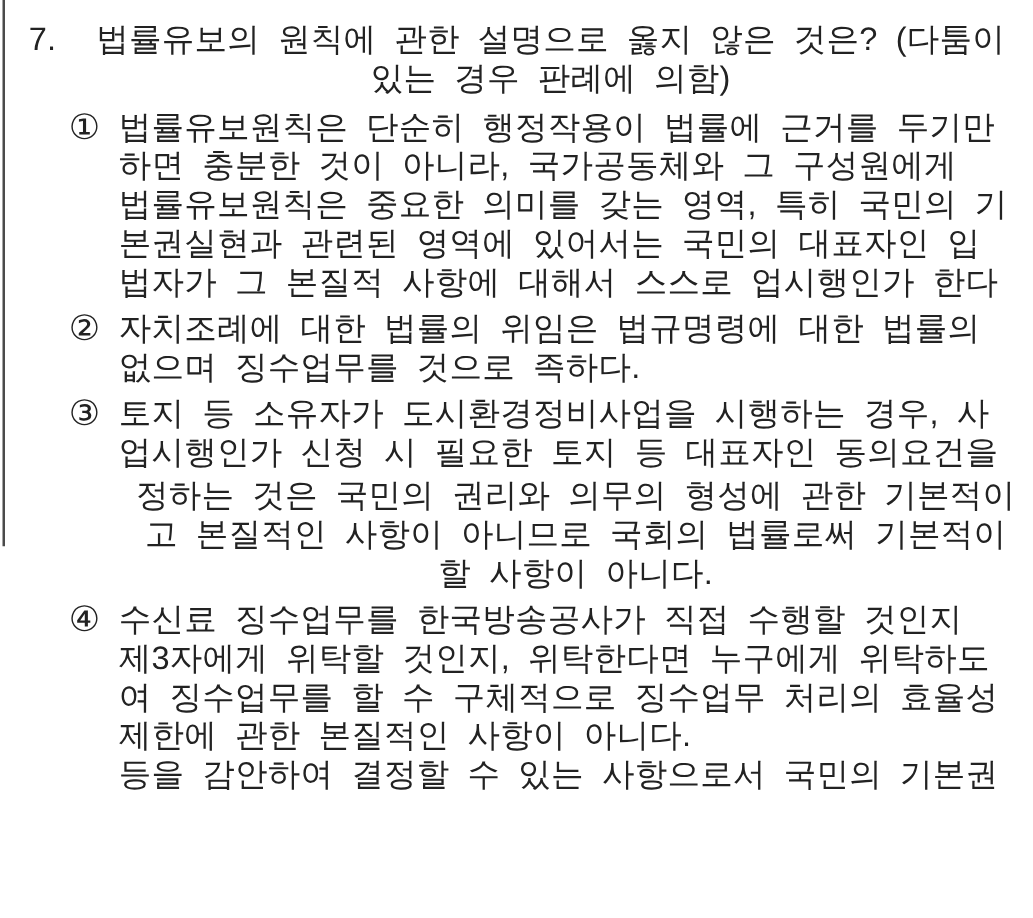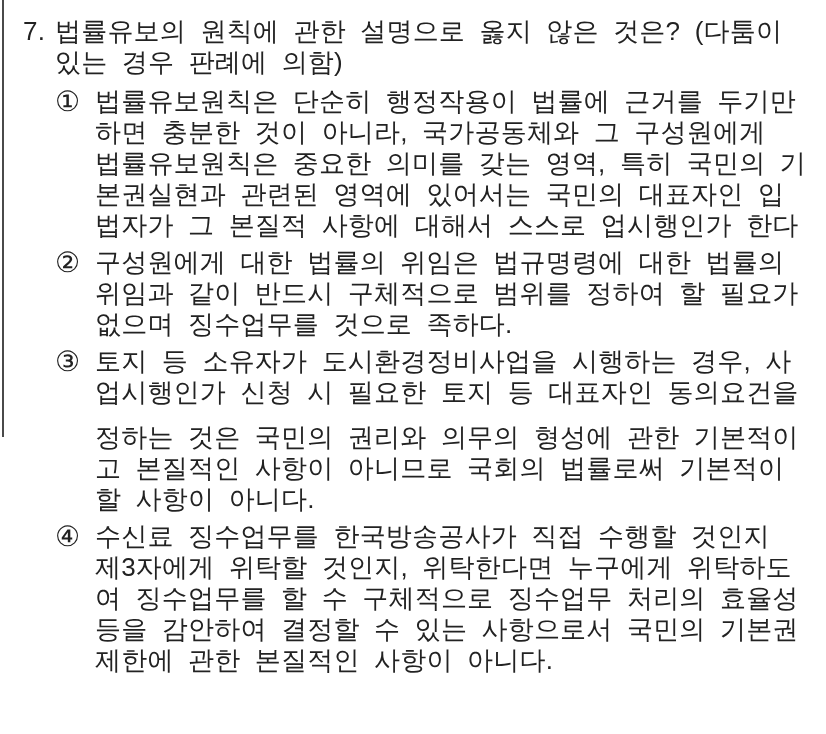--- a/index.html
+++ b/index.html
@@ -38,40 +38,42 @@
     display: flex;
     margin-left: 23px;
   }
   .q-num {
     flex: none;
     width: 32px;
   }
   .q-lines {
     flex: 1;
     min-width: 0;
+    text-align: center;
   }
   .option {
     display: flex;
     margin-left: 55px;
     margin-top: 6px;
   }
   .option.first {
     margin-top: 8px;
   }
   .marker {
     flex: none;
     width: 40px;
     font-size: 28px;
   }
   .opt-body {
     flex: 1;
     min-width: 0;
   }
   .segment-gap {
-    margin-top: 14px;
+    margin-top: 4px;
+    text-align: center;
   }
 </style>
 </head>
 <body>
 
 <div class="page">
   <div class="column-divider"></div>
 
   <div class="q-row">
     <div class="q-num line">7.</div>
@@ -91,22 +93,21 @@
             <div class="line">법률유보원칙은 중요한 의미를 갖는 영역, 특히 국민의 기</div>
             <div class="line">본권실현과 관련된 영역에 있어서는 국민의 대표자인 입</div>
             <div class="line">법자가 그 본질적 사항에 대해서 스스로 업시행인가 한다</div>
           </div>
         </div>
       </div>
       <div class="option">
         <div class="marker">②</div>
         <div class="opt-body">
           <div class="segment">
-            <div class="line">구성원에게 대한 법률의 위임은 법규명령에 대한 법률의</div>
-            <div class="line">위임과 같이 반드시 구체적으로 범위를 정하여 할 필요가</div>
+            <div class="line">자치조례에 대한 법률의 위임은 법규명령에 대한 법률의</div>
             <div class="line">없으며 징수업무를 것으로 족하다.</div>
           </div>
         </div>
       </div>
       <div class="option">
         <div class="marker">③</div>
         <div class="opt-body">
           <div class="segment">
             <div class="line">토지 등 소유자가 도시환경정비사업을 시행하는 경우, 사</div>
             <div class="line">업시행인가 신청 시 필요한 토지 등 대표자인 동의요건을</div>
@@ -118,19 +119,19 @@
           </div>
         </div>
       </div>
       <div class="option">
         <div class="marker">④</div>
         <div class="opt-body">
           <div class="segment">
             <div class="line">수신료 징수업무를 한국방송공사가 직접 수행할 것인지</div>
             <div class="line">제3자에게 위탁할 것인지, 위탁한다면 누구에게 위탁하도</div>
             <div class="line">여 징수업무를 할 수 구체적으로 징수업무 처리의 효율성</div>
+            <div class="line">제한에 관한 본질적인 사항이 아니다.</div>
             <div class="line">등을 감안하여 결정할 수 있는 사항으로서 국민의 기본권</div>
-            <div class="line">제한에 관한 본질적인 사항이 아니다.</div>
           </div>
         </div>
       </div>
     </div>
 </div>
 
 </body></html>

